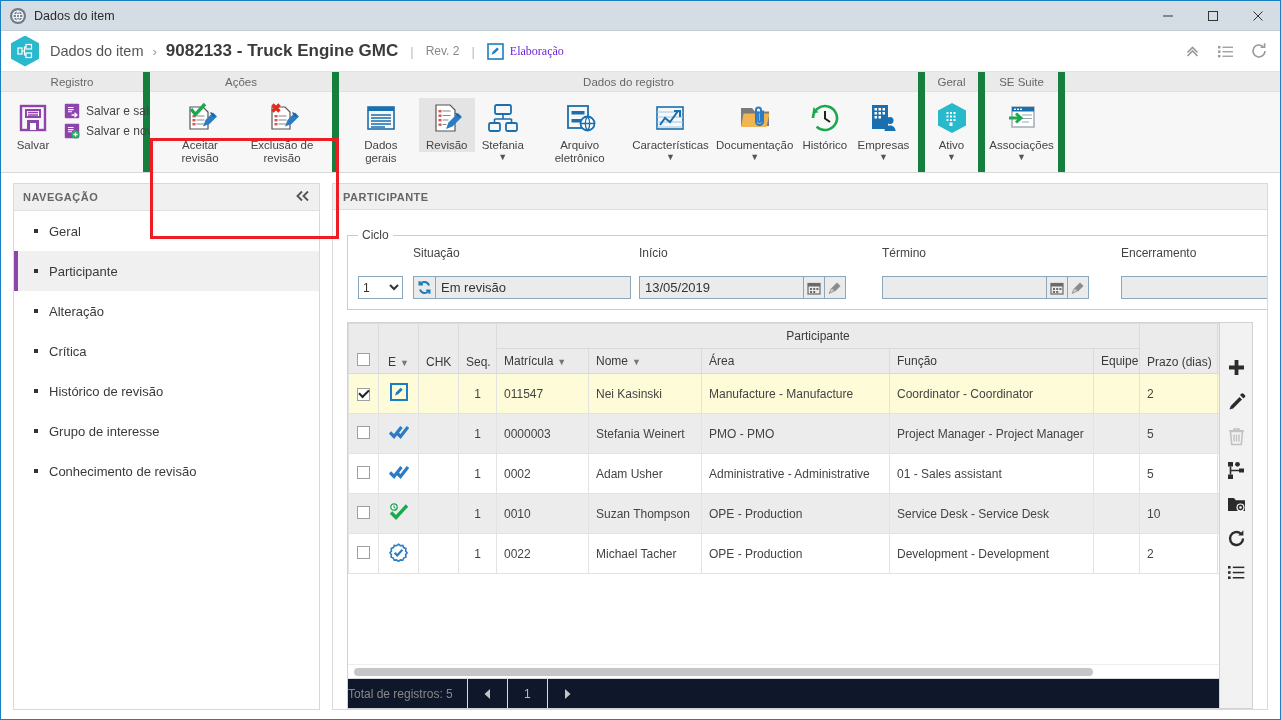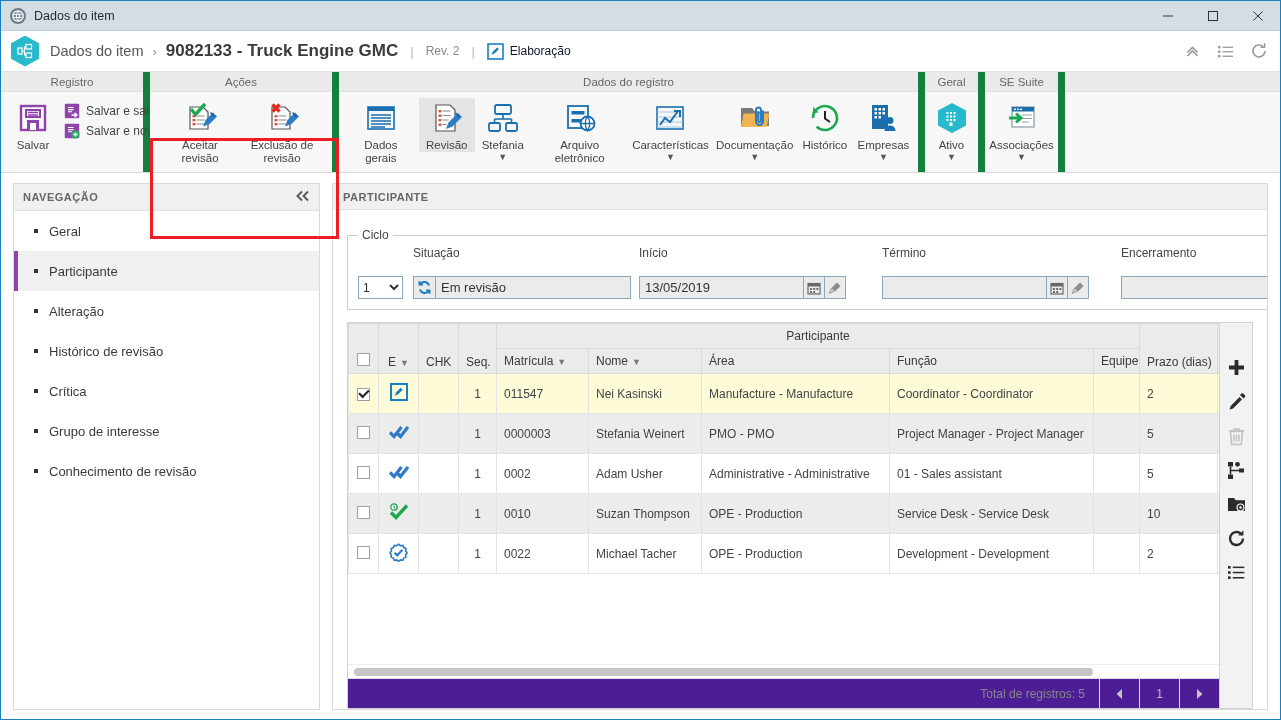--- a/index.html
+++ b/index.html
@@ -69,21 +69,21 @@
     width: 28px; height: 31px;
     background: #28b9cc;
     clip-path: polygon(50% 0%, 100% 25%, 100% 75%, 50% 100%, 0% 75%, 0% 25%);
     display: flex; align-items: center; justify-content: center;
   }
   .bc-root { font-size: 14.5px; color: #555; }
   .bc-sep { color: #999; margin: 0 9px; font-size: 13px; }
   .bc-title { font-size: 17px; font-weight: bold; color: #3b3b3b; }
   .bc-pipe { color: #bbb; margin: 0 12px; font-size: 13px; }
   .bc-rev { font-size: 12px; color: #888; }
-  .bc-state { font-size: 12px; color: #0f172a; }
+  .bc-state { font-size: 12px; color: #6d28d9; font-family: Liberation Serif, serif; }
   .bc-stateicon { margin-right: 6px; display:inline-flex; vertical-align: middle; }
   .bcbar-right { margin-left: auto; display: flex; align-items: center; gap: 16px; }
   .bc-act { color: #999; cursor: pointer; display:flex; align-items:center; }
 
   
   .ribbon {
     height: 101px;
     background: #f4f4f4;
     border-bottom: 1px solid #d8d8d8;
     display: flex;
@@ -305,23 +305,23 @@
   .hscroll {
     height: 14px;
     background: #fff;
     border-top: 1px solid #eee;
     padding: 3px 6px;
     flex: none;
   }
   .hscroll .bar { height: 8px; background: #c6c6c6; border-radius: 4px; width: 86%; }
   .tfoot {
     height: 30px;
-    background: #4c1d95;
+    background: #0f172a;
     border-top: 1px solid #dcdcdc;
-    display: flex; align-items: center; justify-content: flex-end;
+    display: flex; align-items: center; justify-content: flex-start;
     font-size: 12px; color: #888;
   }
   .tfoot .total { padding-right: 14px; }
   .pgbtn {
     width: 40px; height: 29px;
     border-left: 1px solid #dcdcdc;
     display:flex; align-items:center; justify-content:center;
     color: #bbb; cursor: pointer; font-size: 12px;
   }
   .pgbtn:last-child { border-right: none; }
@@ -712,25 +712,25 @@
         <div class="sb-item active">
           <span class="bullet"></span>
           <span>Participante</span>
         </div>
         <div class="sb-item">
           <span class="bullet"></span>
           <span>Alteração</span>
         </div>
         <div class="sb-item">
           <span class="bullet"></span>
-          <span>Histórico de revisão</span>
+          <span>Crítica</span>
         </div>
         <div class="sb-item">
           <span class="bullet"></span>
-          <span>Crítica</span>
+          <span>Histórico de revisão</span>
         </div>
         <div class="sb-item">
           <span class="bullet"></span>
           <span>Grupo de interesse</span>
         </div>
         <div class="sb-item">
           <span class="bullet"></span>
           <span>Conhecimento de revisão</span>
         </div>
       </div>

